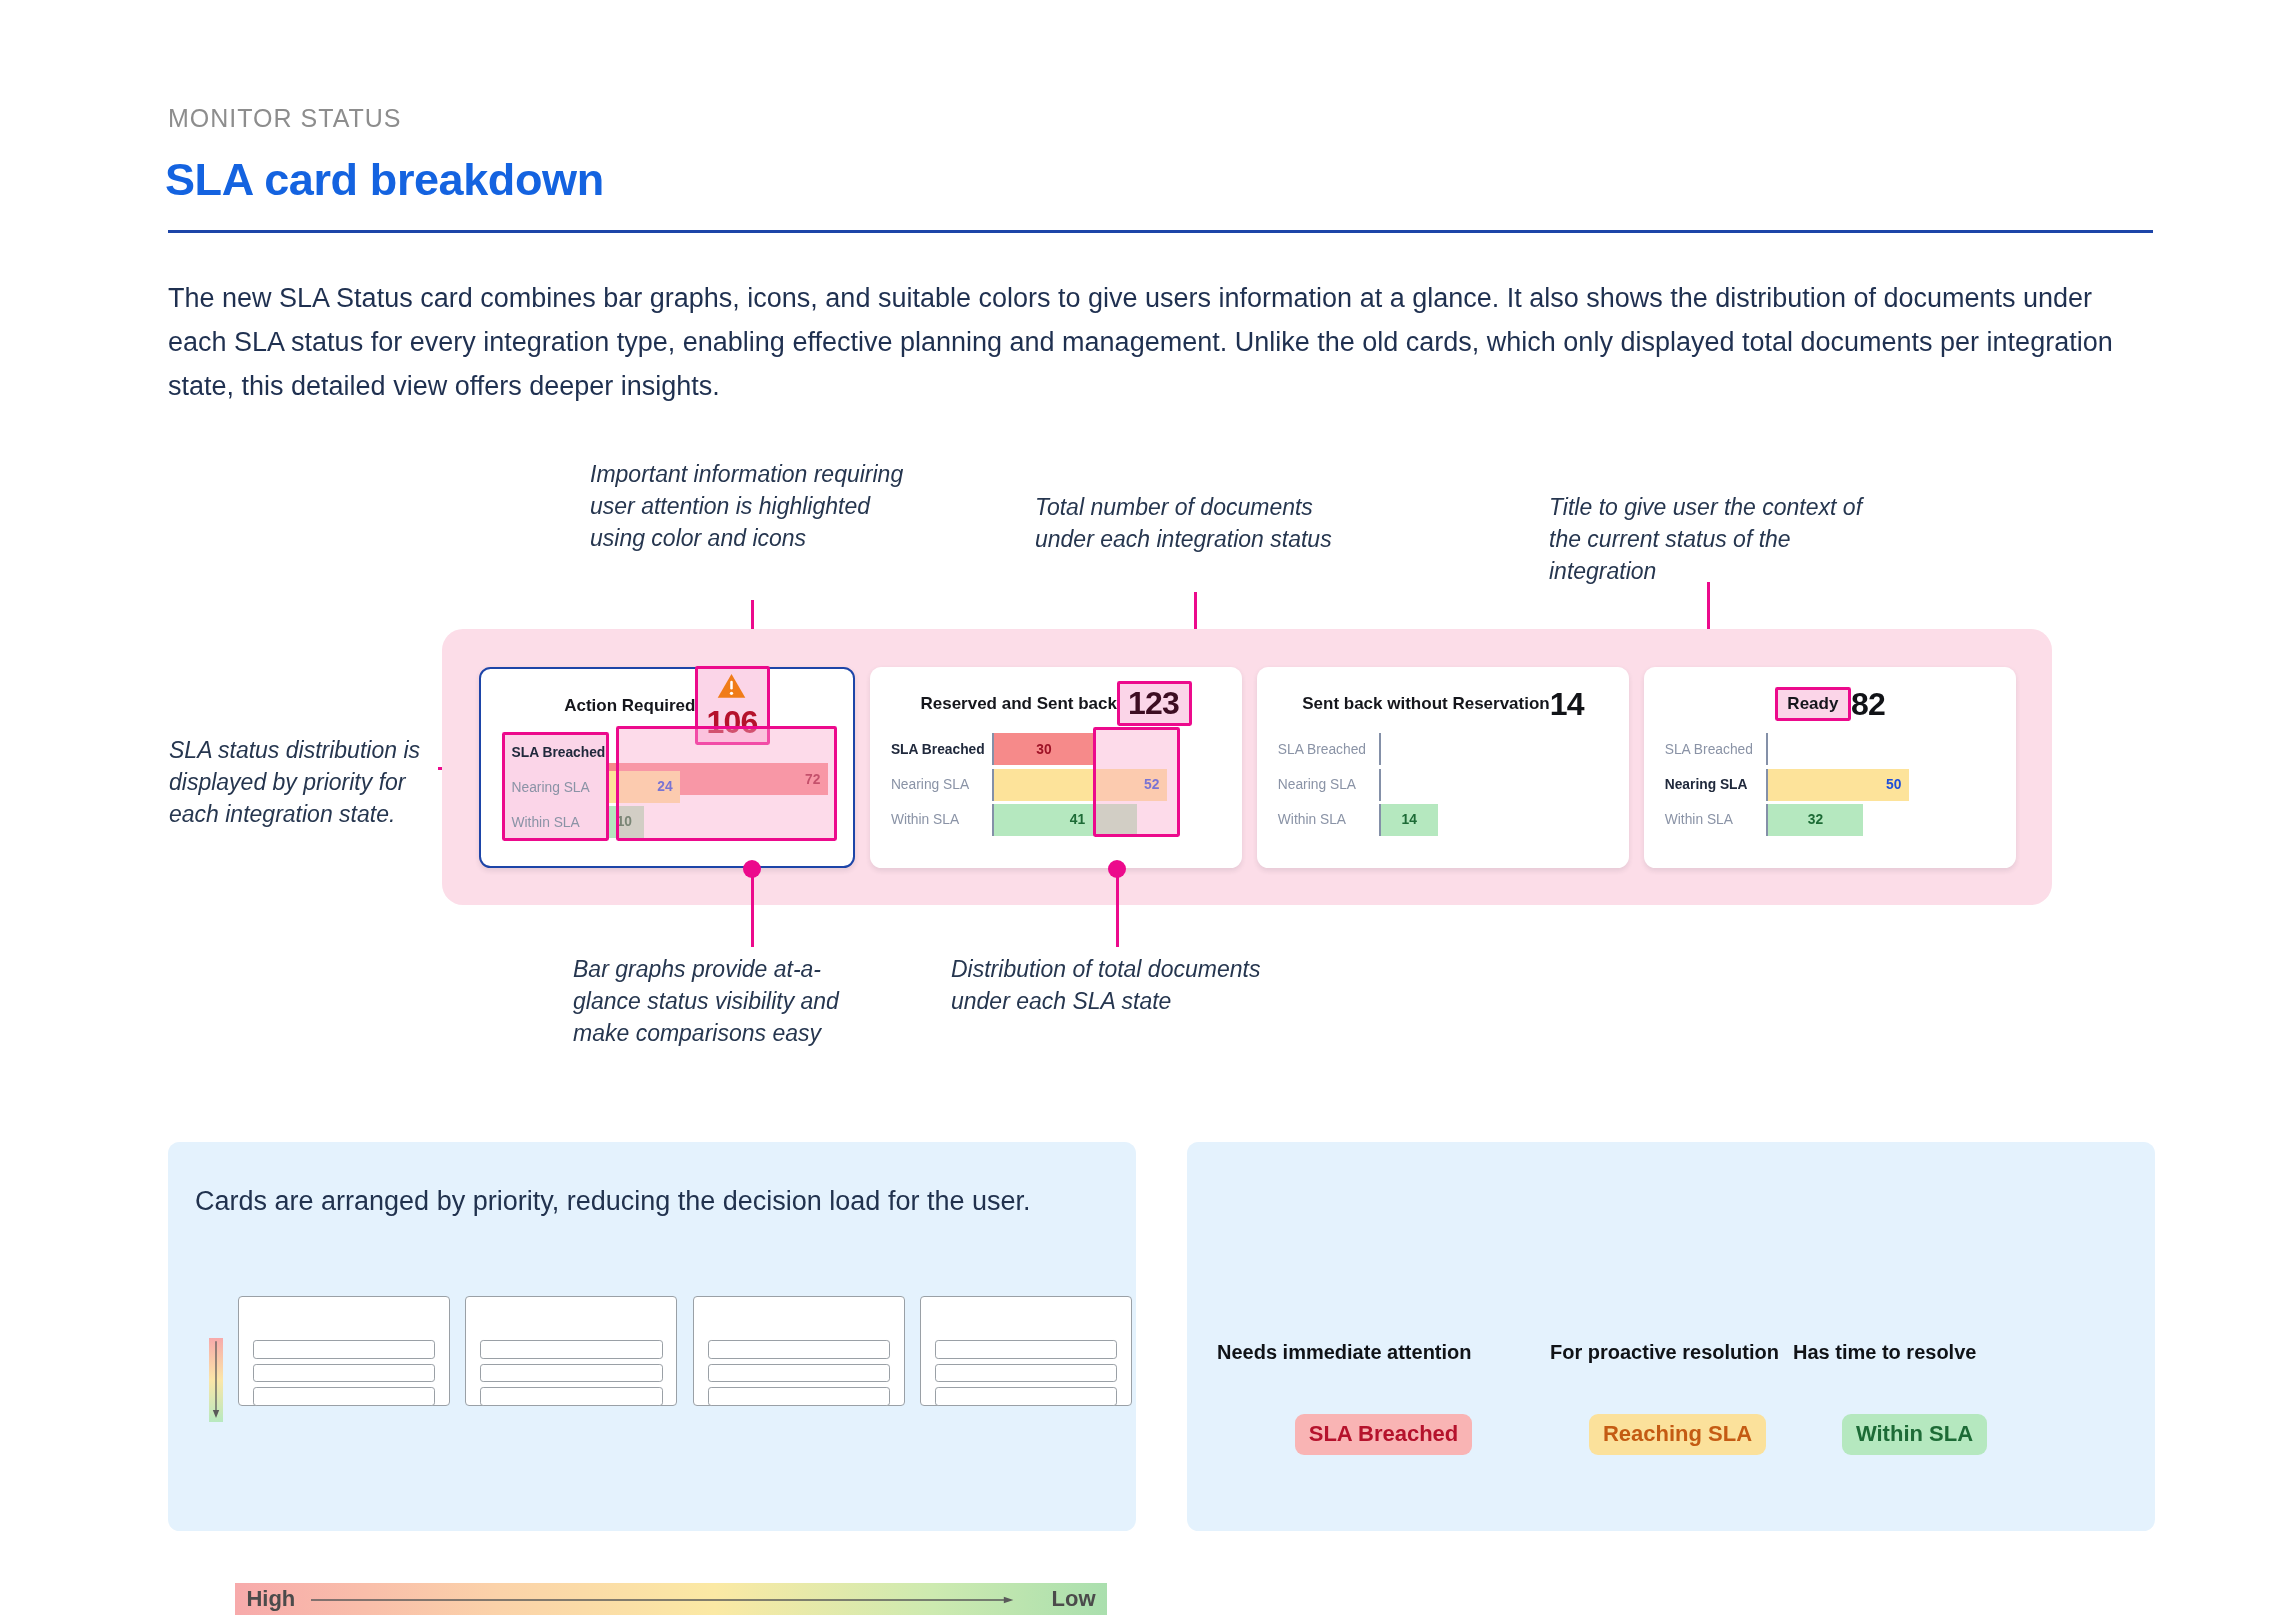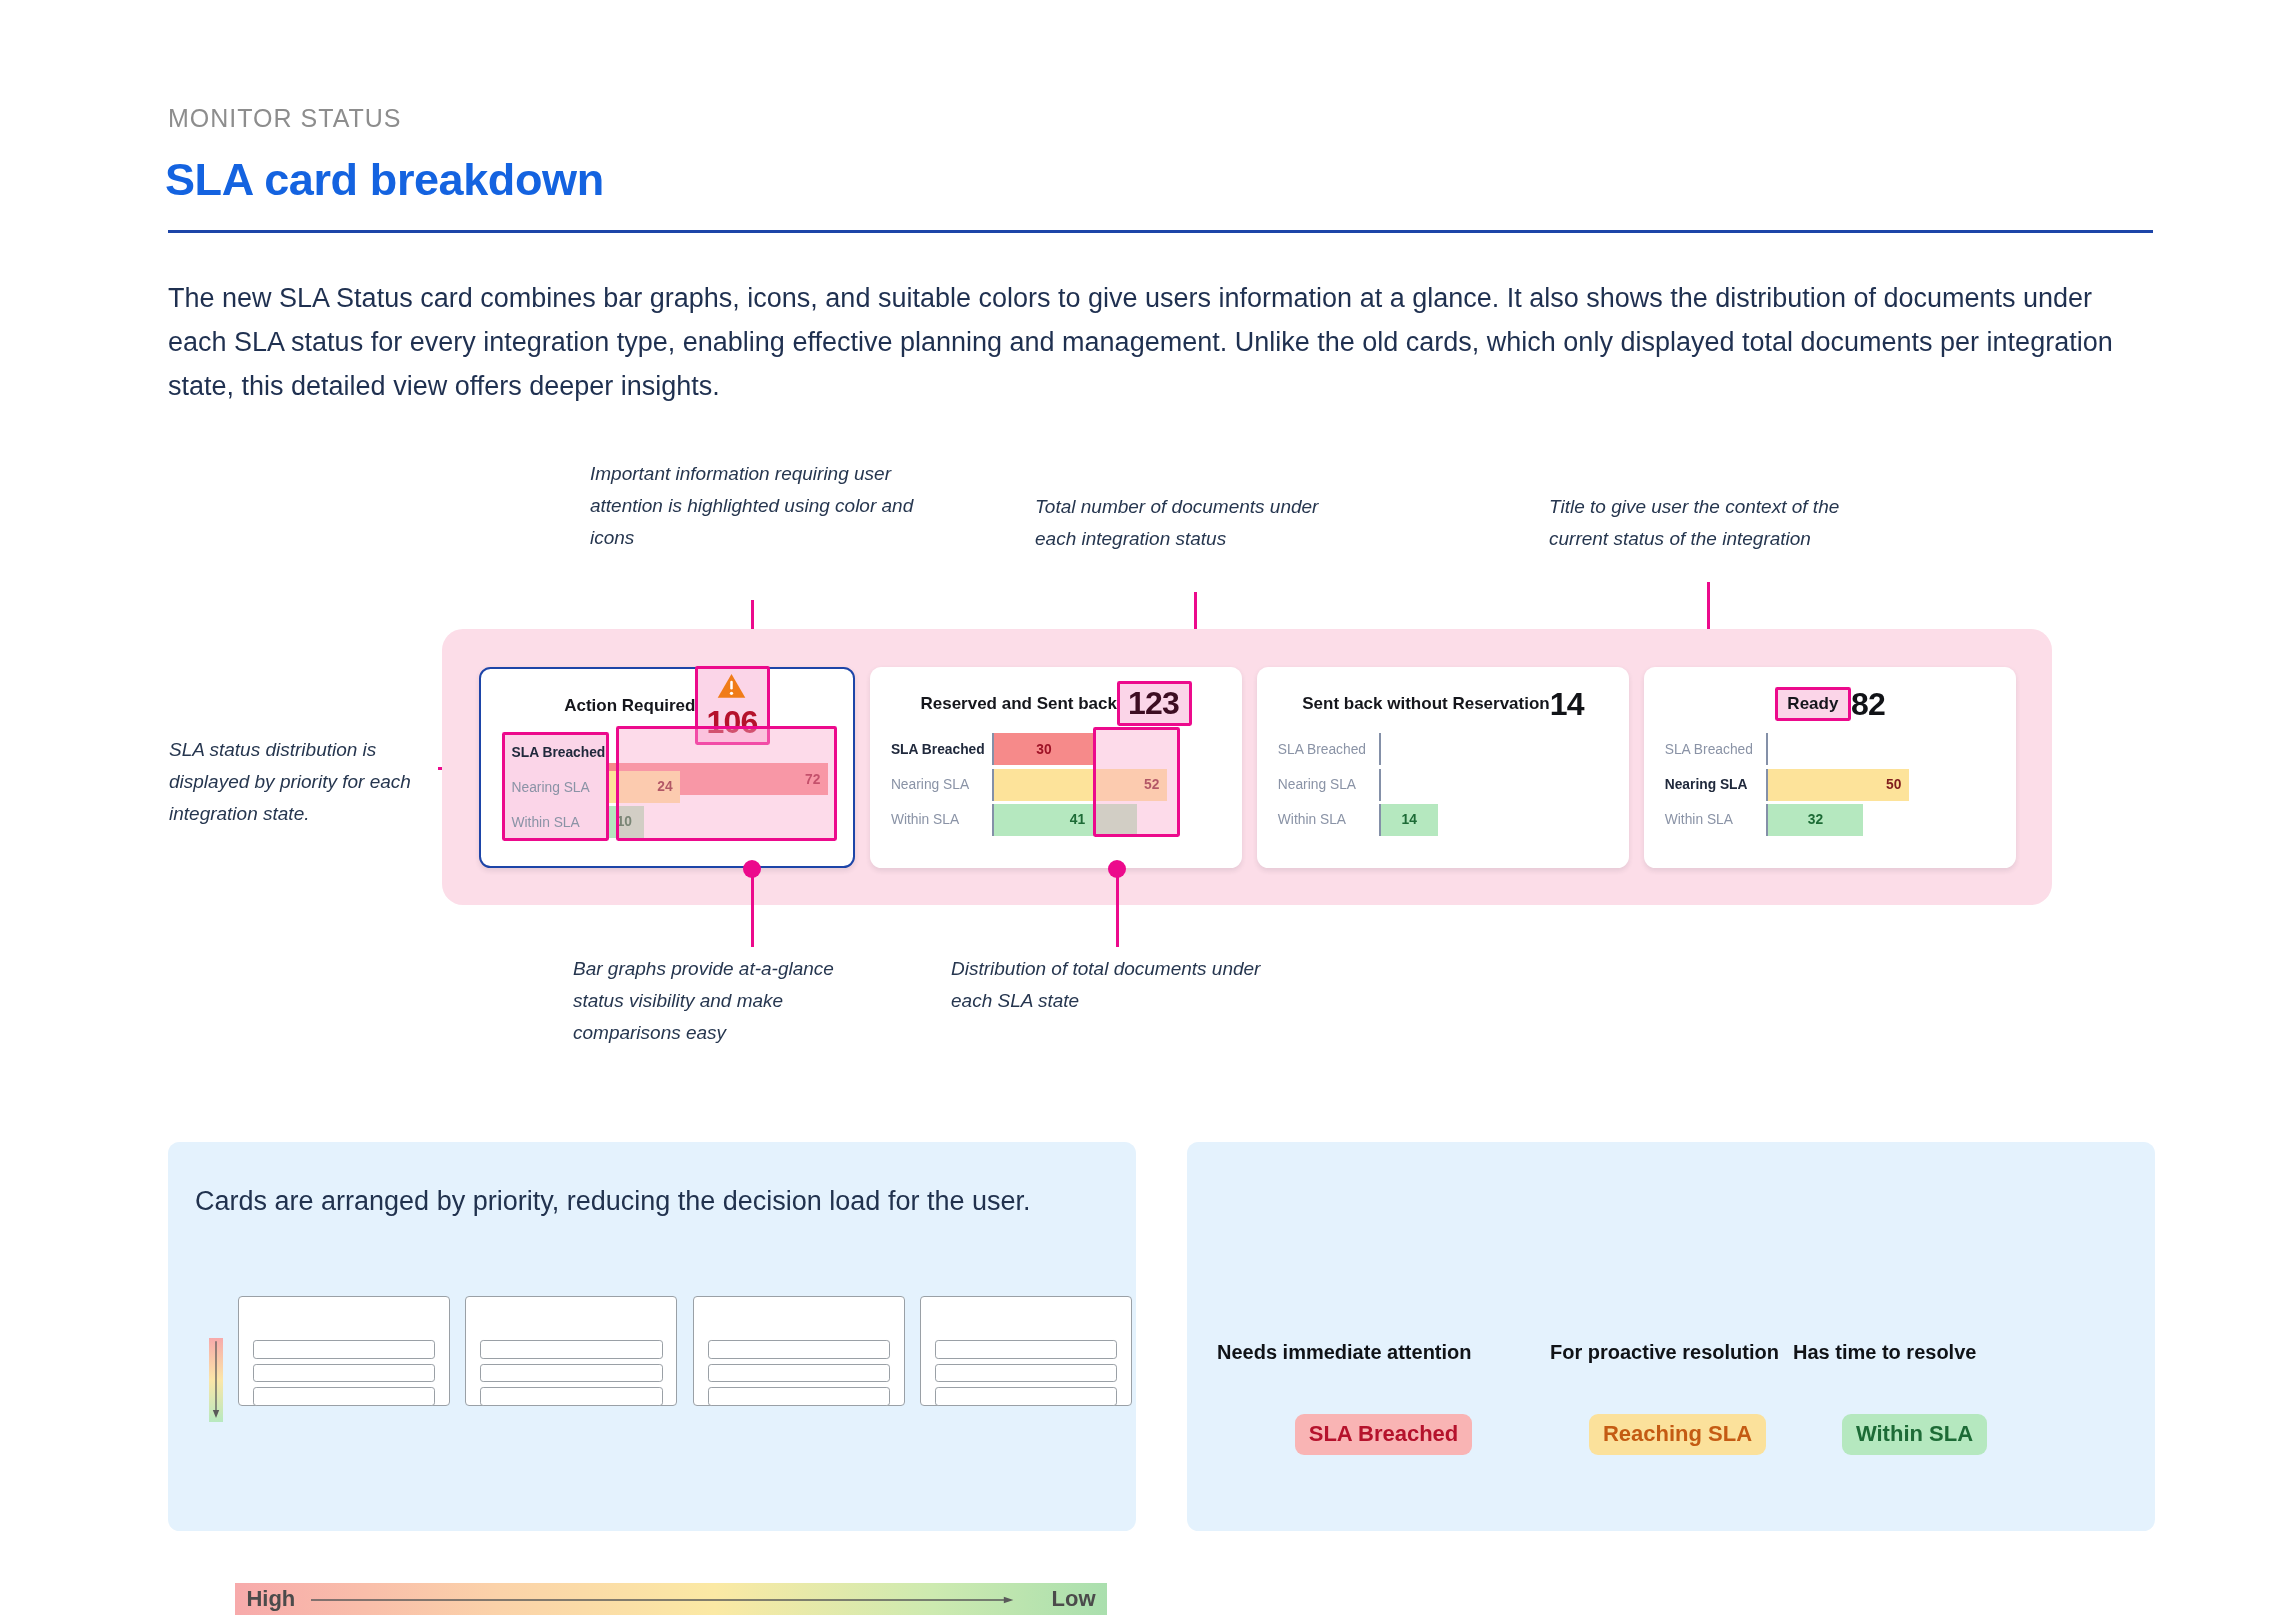--- a/index.html
+++ b/index.html
@@ -29,21 +29,21 @@
 
   
   .intro {
     position: absolute; left: 168px; top: 276px; width: 1971px;
     font-size: 27px; line-height: 44px; color: #1f3050; font-weight: 400;
   }
 
   
   .anno {
     position: absolute;
-    font-style: italic; font-size: 19px; line-height: 32px;
+    font-style: italic; font-size: 23px; line-height: 32px;
     color: #26364f;
   }
   .anno-a { left: 590px; top: 458px; width: 324px; }
   .anno-b { left: 1035px; top: 491px; width: 324px; }
   .anno-c { left: 1549px; top: 491px; width: 341px; }
   .anno-d { left: 169px; top: 734px; width: 268px; }
   .anno-e { left: 573px; top: 953px; width: 308px; }
   .anno-f { left: 951px; top: 953px; width: 324px; }
 
   
@@ -108,21 +108,21 @@
   .track {
     flex: 1 1 auto; position: relative;
     border-left: 2.4px solid #8490a8;
   }
   .bar {
     position: absolute; left: 0; top: 0; height: 100%;
     display: flex; align-items: center; justify-content: flex-end;
     padding-right: 7.3px; font-size: 13.8px; font-weight: 700;
   }
   .bar.red   { background: #f68a8a; color: #9e1226; }
-  .bar.amber { background: #fde39a; color: #7f1d1d; }
+  .bar.amber { background: #fde39a; color: #1d4ed8; }
   .bar.green { background: #b5e8bf; color: #1d6b36; }
   .bar.small { justify-content: center; padding-right: 0; }
 
   
   .label-hl {
     position: absolute; left: 0; top: -3.2px;
     width: 107px; height: 109px;
     background: #fbd5e8; border: 3.2px solid #ec0a8c; border-radius: 2.4px;
     z-index: 2; pointer-events: none;
   }

